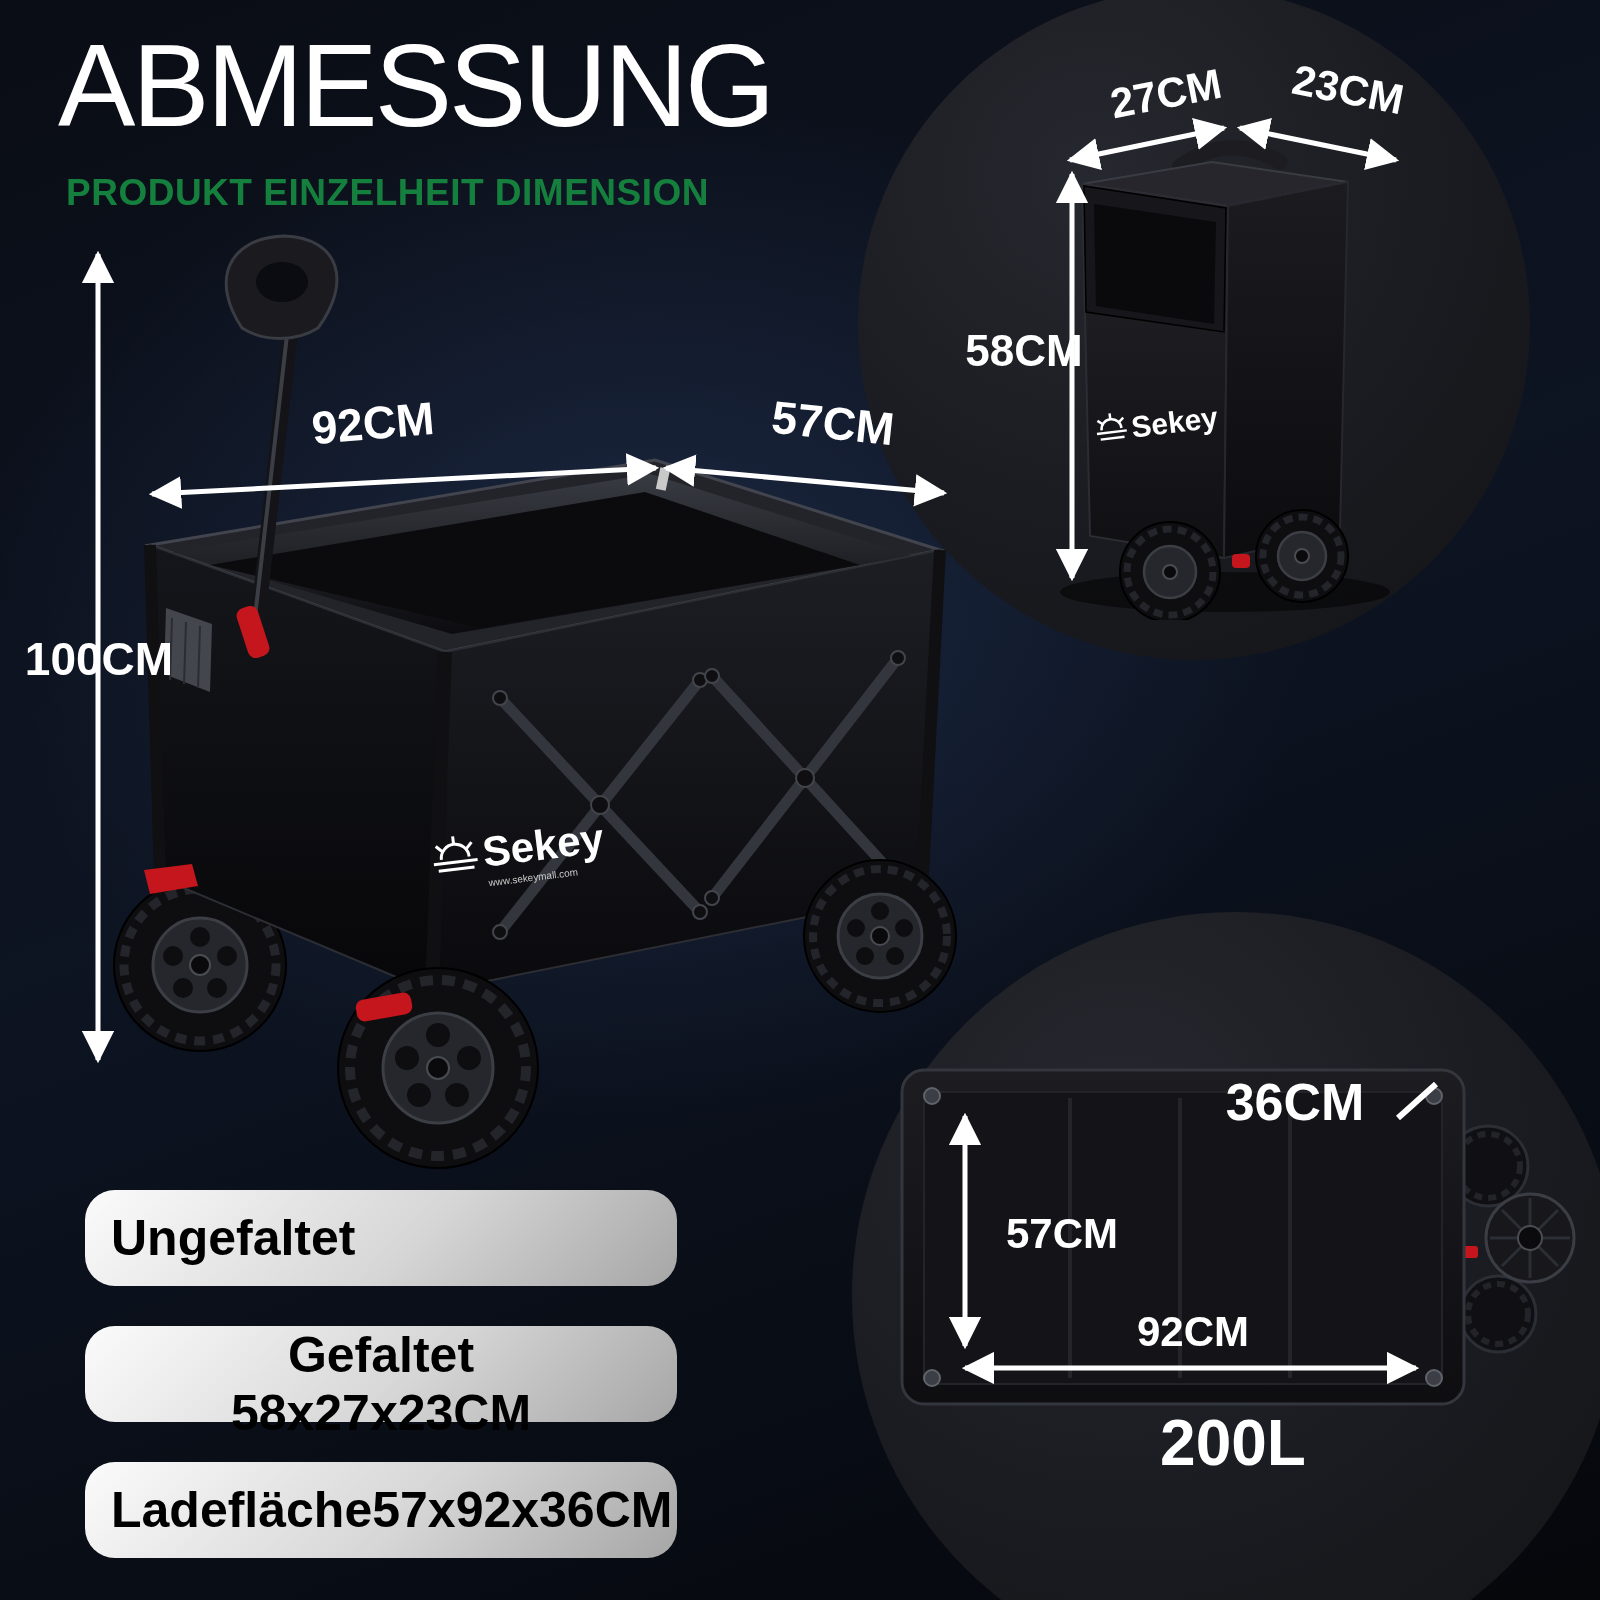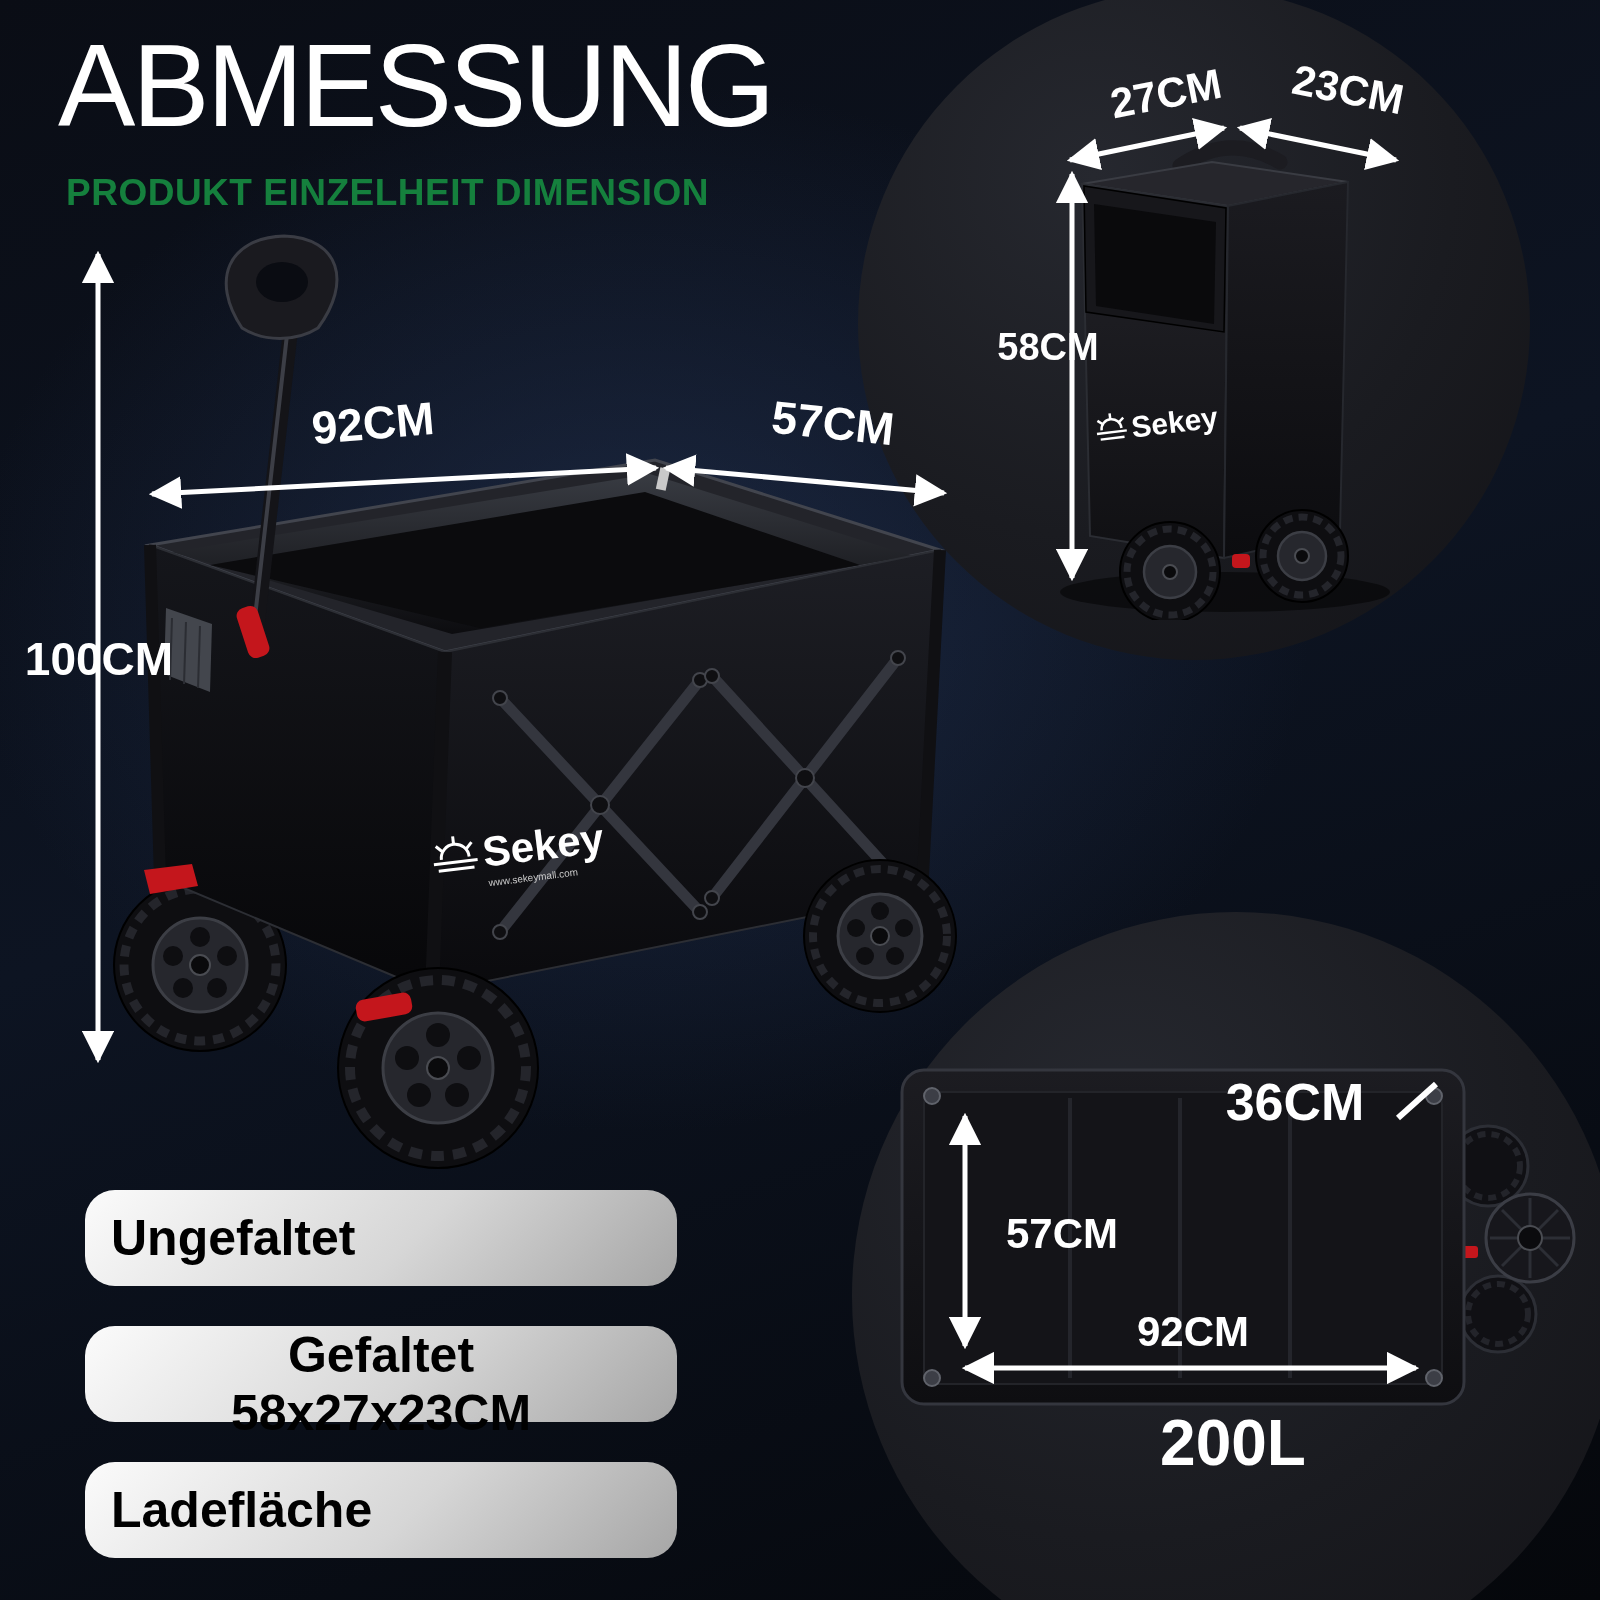--- a/index.html
+++ b/index.html
@@ -18,21 +18,21 @@
     letter-spacing:-3px;line-height:1.05;color:#fff;}
   .page-subtitle{position:absolute;left:66px;top:172px;font-size:37px;font-weight:800;
     letter-spacing:0.5px;color:#15803d;}
   .dim-label{position:absolute;font-weight:800;color:#fff;white-space:nowrap;
     text-align:center;}
   .dl-w{left:268px;top:396px;width:210px;font-size:46px;transform:rotate(-5deg);}
   .dl-d{left:738px;top:396px;width:190px;font-size:46px;transform:rotate(6deg);}
   .dl-h{left:14px;top:632px;width:170px;font-size:46px;}
   .dl-f27{left:1086px;top:70px;width:160px;font-size:42px;transform:rotate(-11deg);}
   .dl-f23{left:1268px;top:66px;width:160px;font-size:42px;transform:rotate(11deg);}
-  .dl-f58{left:968px;top:326px;width:160px;font-size:38px;}
+  .dl-f58{left:944px;top:326px;width:160px;font-size:44px;}
   .dl-i36{left:1220px;top:1072px;width:150px;font-size:52px;}
   .dl-i57{left:992px;top:1210px;width:140px;font-size:42px;}
   .dl-i92{left:1118px;top:1308px;width:150px;font-size:42px;}
   .dl-cap{left:1128px;top:1406px;width:210px;font-size:64px;font-weight:900;}
   .spec-row{position:absolute;left:85px;width:592px;height:96px;border-radius:30px;
     background:linear-gradient(135deg,#fbfbfb 0%,#d6d6d6 55%,#a6a6a6 100%);
     display:flex;align-items:center;justify-content:space-between;
     padding:0 26px;box-sizing:border-box;color:#000;font-size:50px;font-weight:800;}
   .spec-1{top:1190px;} .spec-2{top:1326px;flex-direction:column;} .spec-3{top:1462px;}
   .illus{position:absolute;}
@@ -275,13 +275,14 @@
 
 <div class="spec-row spec-1">
   <span>Ungefaltet</span>
 </div>
 <div class="spec-row spec-2">
   <span>Gefaltet</span>
   <span>58x27x23CM</span>
 </div>
 <div class="spec-row spec-3">
   <span>Ladefläche</span>
+  <span>57x92x36CM</span>
 </div>
 
 </body></html>

